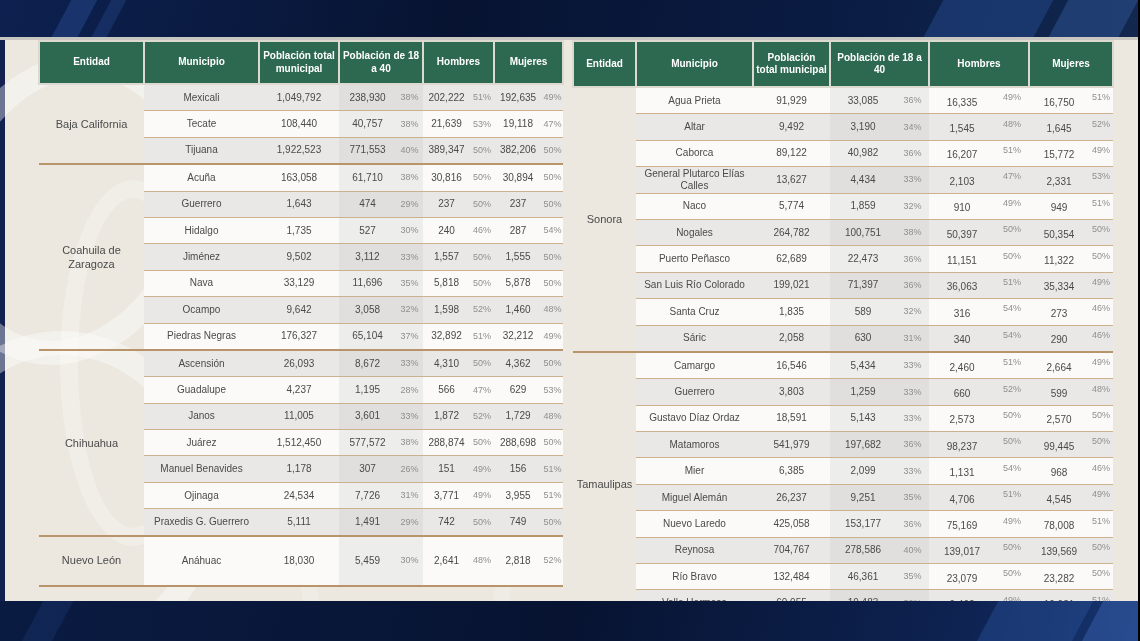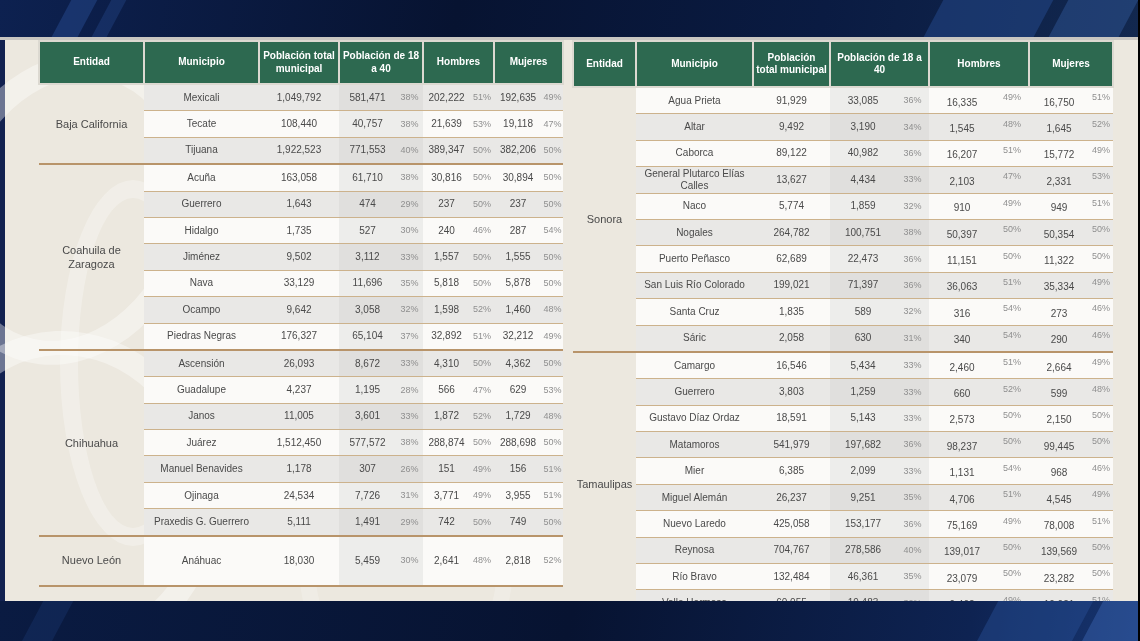--- a/index.html
+++ b/index.html
@@ -92,21 +92,21 @@
               <th colspan="2">Población de 18 a 40</th>
               <th colspan="2">Hombres</th>
               <th colspan="2">Mujeres</th>
             </tr>
           </thead>
           <tbody>
             <tr class="g">
               <td class="entity" rowspan="3">Baja California</td>
               <td class="muni"><span class="v">Mexicali</span></td>
               <td class="val"><span class="v">1,049,792</span></td>
-              <td class="val band-col"><span class="v">581,471</span></td>
+              <td class="val band-col"><span class="v">238,930</span></td>
               <td class="pct band-col"><span class="v">38%</span></td>
               <td class="val ch"><span class="v">202,222</span></td>
               <td class="pct ch"><span class="v">51%</span></td>
               <td class="val cm"><span class="v">192,635</span></td>
               <td class="pct cm"><span class="v">49%</span></td>
             </tr>
             <tr>
               <td class="muni"><span class="v">Tecate</span></td>
               <td class="val"><span class="v">108,440</span></td>
               <td class="val band-col"><span class="v">40,757</span></td>
@@ -428,21 +428,21 @@
               <td class="val cm"><span class="v">599</span></td>
               <td class="pct cm"><span class="v">48%</span></td>
             </tr>
             <tr>
               <td class="muni"><span class="v">Gustavo Díaz Ordaz</span></td>
               <td class="val"><span class="v">18,591</span></td>
               <td class="val band-col"><span class="v">5,143</span></td>
               <td class="pct band-col"><span class="v">33%</span></td>
               <td class="val ch"><span class="v">2,573</span></td>
               <td class="pct ch"><span class="v">50%</span></td>
-              <td class="val cm"><span class="v">2,150</span></td>
+              <td class="val cm"><span class="v">2,570</span></td>
               <td class="pct cm"><span class="v">50%</span></td>
             </tr>
             <tr class="g">
               <td class="muni"><span class="v">Matamoros</span></td>
               <td class="val"><span class="v">541,979</span></td>
               <td class="val band-col"><span class="v">197,682</span></td>
               <td class="pct band-col"><span class="v">36%</span></td>
               <td class="val ch"><span class="v">98,237</span></td>
               <td class="pct ch"><span class="v">50%</span></td>
               <td class="val cm"><span class="v">99,445</span></td>

